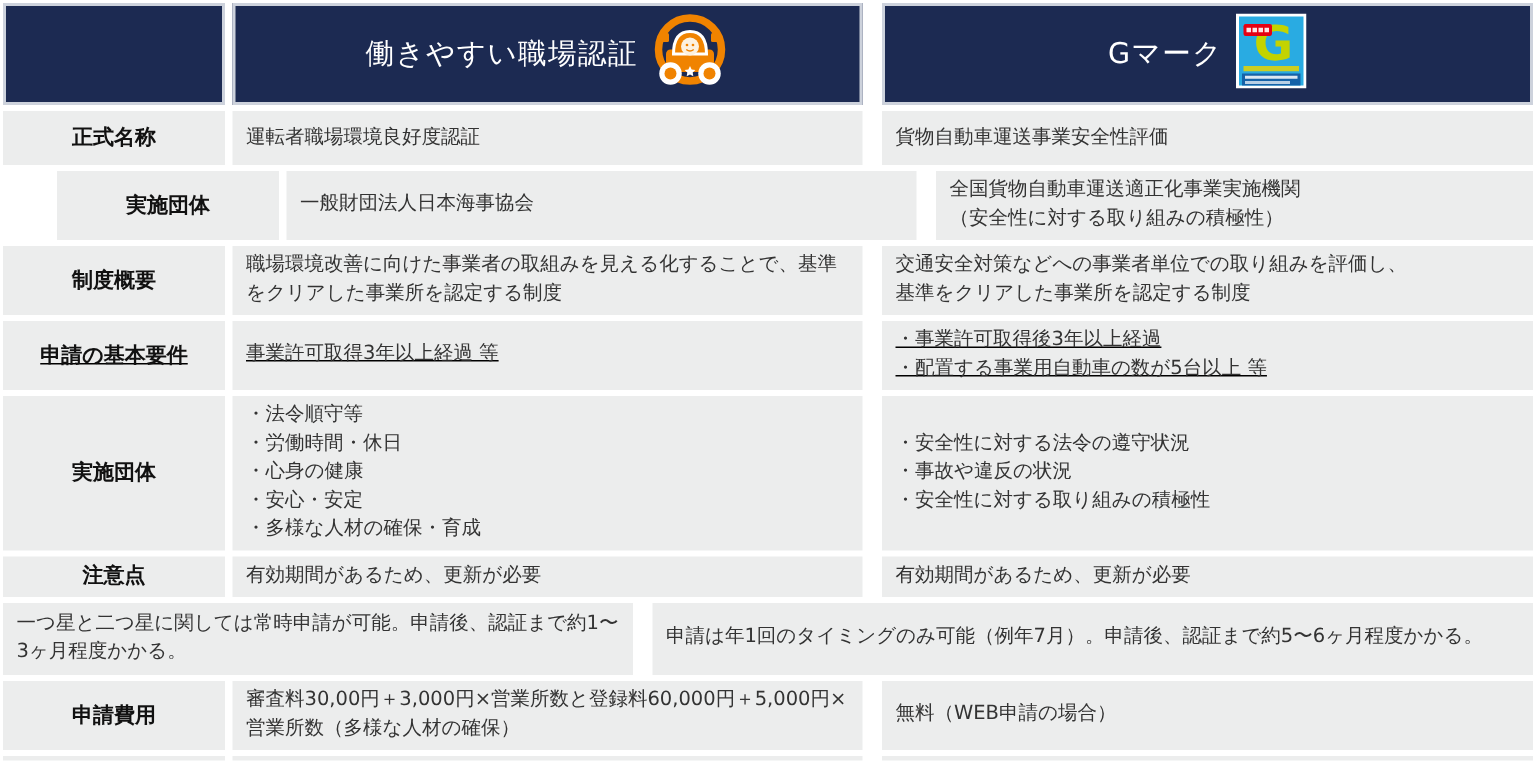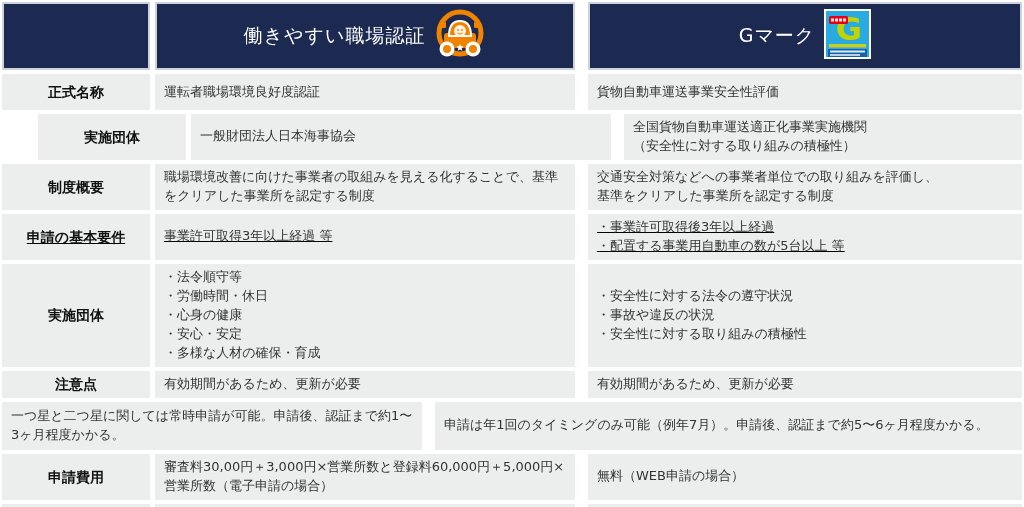--- a/index.html
+++ b/index.html
@@ -193,21 +193,21 @@
     <div class="cell c2">
         <span class="txt">申請は年1回のタイミングのみ可能（例年7月）。申請後、認証まで約5〜6ヶ月程度かかる。</span>
       </div>
   </div>
 
   <div class="row r8">
     <div class="cell lbl">
         <span>申請費用</span>
       </div>
     <div class="cell c1">
-        <span class="txt">審査料30,00円＋3,000円×営業所数と登録料60,000円＋5,000円×営業所数（電子申請の場合）</span>
+        <span class="txt">審査料30,00円＋3,000円×営業所数と登録料60,000円＋5,000円×営業所数（多様な人材の確保）</span>
       </div>
     <div class="cell c2">
         <span class="txt">無料（WEB申請の場合）</span>
       </div>
   </div>
 
   <div class="row r9">
     <div class="cell lbl"></div>
     <div class="cell c1"></div>
     <div class="cell c2"></div>

